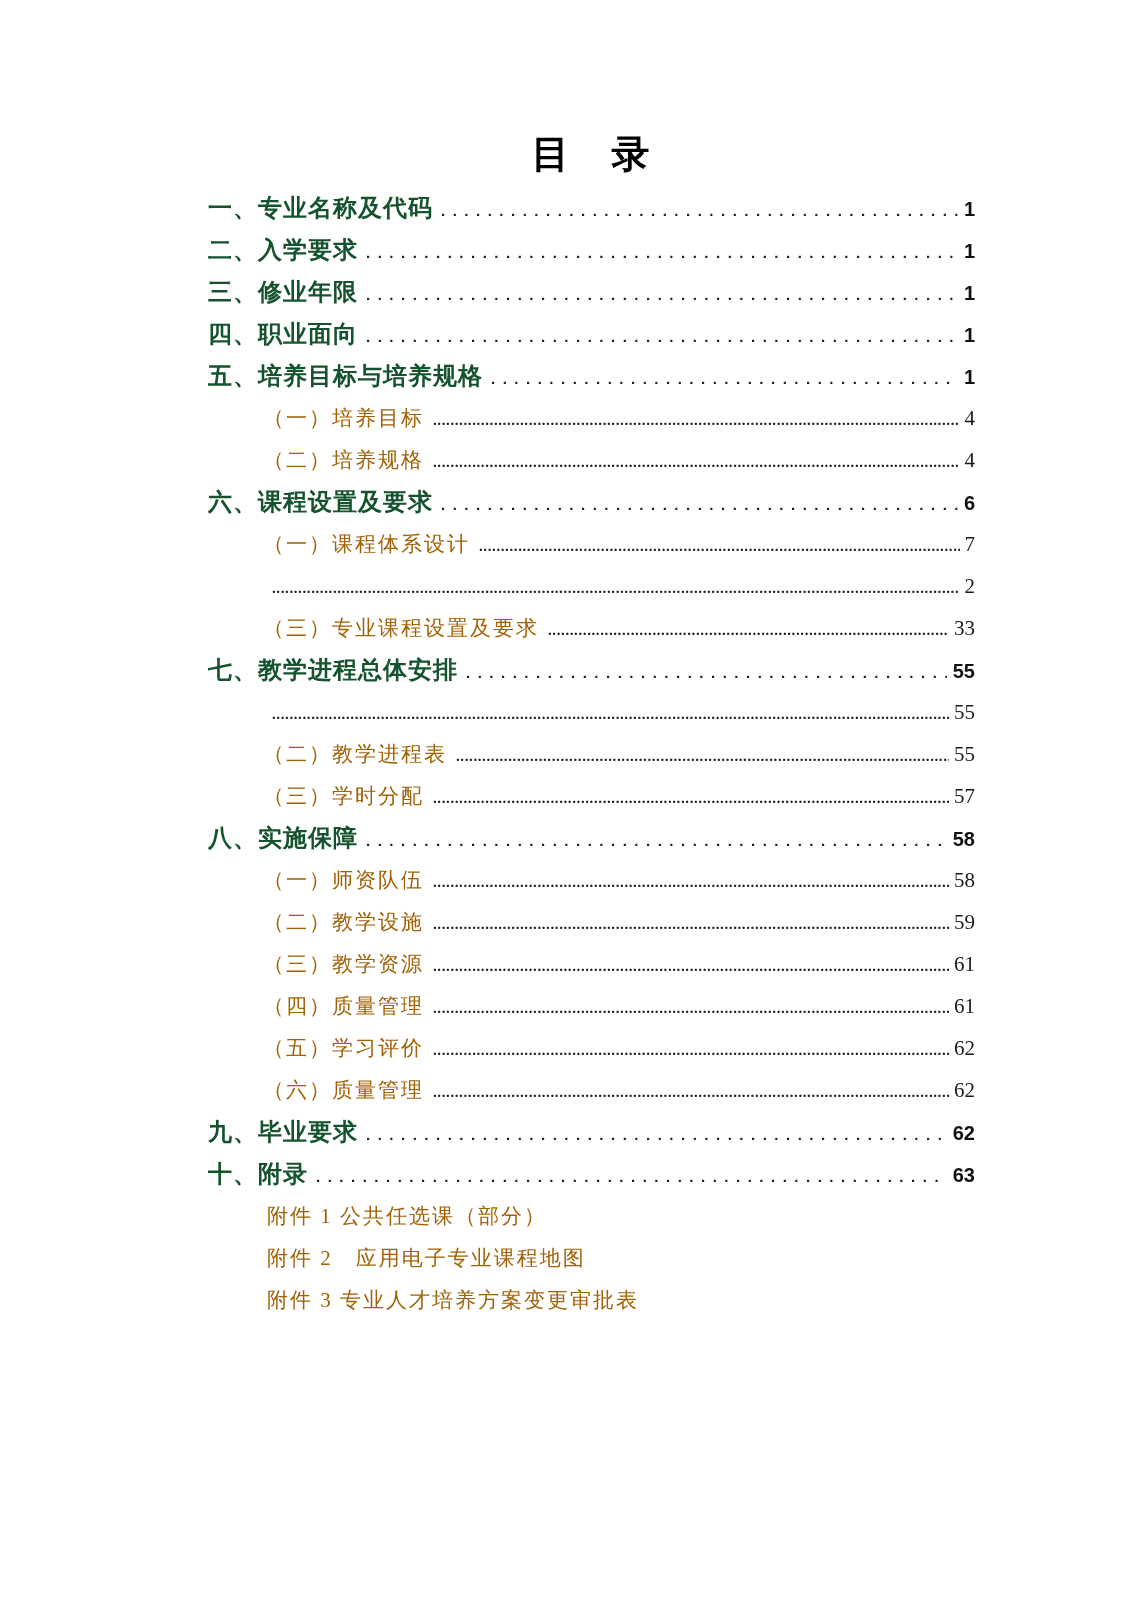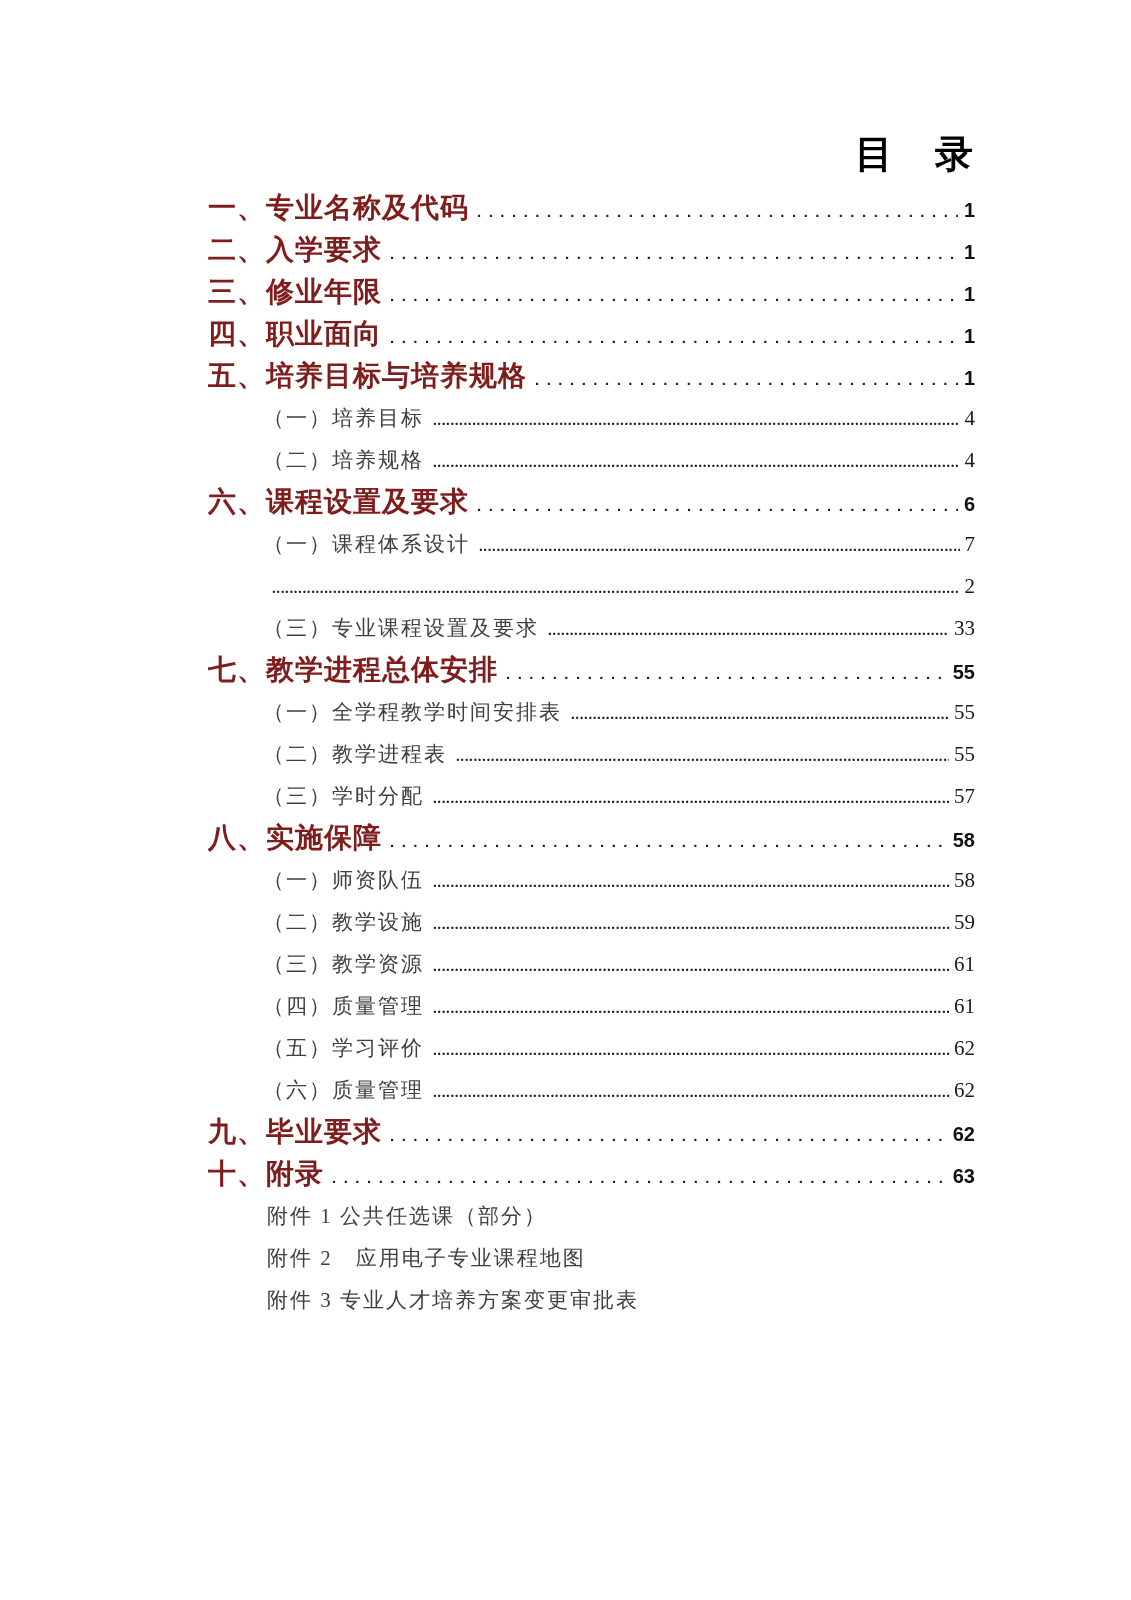--- a/index.html
+++ b/index.html
@@ -12,21 +12,21 @@
     color:#1a1a1a;
   }
   .content {
     position:absolute;
     left:208px; top:0;
     width:767px;
   }
   .doc-title {
     margin-top:128px;
     height:52px; line-height:52px;
-    text-align:right;
+    text-align:center;
     font-family:"Liberation Sans", sans-serif;
     font-weight:700;
     font-size:38px;
     color:#000000;
     letter-spacing:2px;
   }
   .toc { margin-top:7px; }
   .toc-row {
     display:flex;
     align-items:baseline;
@@ -39,22 +39,22 @@
     flex:1 1 auto;
     overflow:hidden;
     height:42px;
   }
   .toc-row .pagenum { flex:0 0 auto; text-align:right; }
 
   
   .lv1 .label {
     font-family:Liberation Serif, serif;
     font-weight:700;
-    font-size:28px;
-    color:#7f1d1d;
+    font-size:24px;
+    color:#14532d;
     letter-spacing:1px;
   }
   .lv1 .dots { margin-left:8px; margin-right:6px; }
   .lv1 .dots::after {
     font-family:"Liberation Sans", sans-serif;
     font-weight:700;
     font-size:15px;
     letter-spacing:7.5px;
     color:#1f1f1f;
     content:"........................................................................................................";
@@ -66,21 +66,21 @@
     color:#111111;
   }
 
   
   .lv2, .lv3 { padding-left:55px; }
   .lv3 { padding-left:50px;flex-direction:column; }
   .lv2 .label, .lv3 .label {
     font-family:"Liberation Serif", serif;
     font-size:21px;
     font-weight:400;
-    color:#404040;
+    color:#a16207;
     letter-spacing:2px;
   }
   .lv2 .dots, .lv3 .dots { margin-left:9px; margin-right:5px; }
   .lv2 .dots::after, .lv3 .dots::after {
     font-family:"Liberation Serif", serif;
     font-weight:700;
     font-size:15px;
     letter-spacing:0.6px;
     color:#1f1f1f;
     content:"........................................................................................................................................................................................................................................................................................................";
@@ -151,21 +151,20 @@
     <span class="label">（三）专业课程设置及要求</span>
     <span class="dots"></span>
     <span class="pagenum">33</span>
   </div>
         <div class="toc-row lv1">
     <span class="label">七、教学进程总体安排</span>
     <span class="dots"></span>
     <span class="pagenum">55</span>
   </div>
         <div class="toc-row lv2">
-    <span class="label">（一）全学程教学时间安排表</span>
     <span class="dots"></span>
     <span class="pagenum">55</span>
   </div>
         <div class="toc-row lv2">
     <span class="label">（二）教学进程表</span>
     <span class="dots"></span>
     <span class="pagenum">55</span>
   </div>
         <div class="toc-row lv2">
     <span class="label">（三）学时分配</span>

